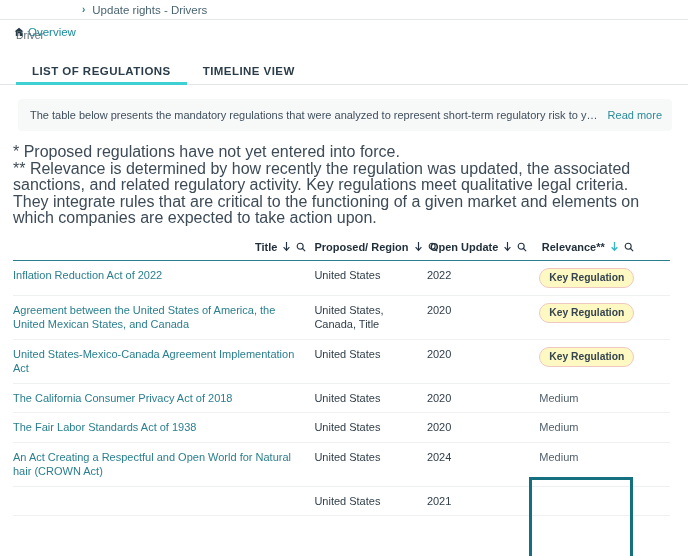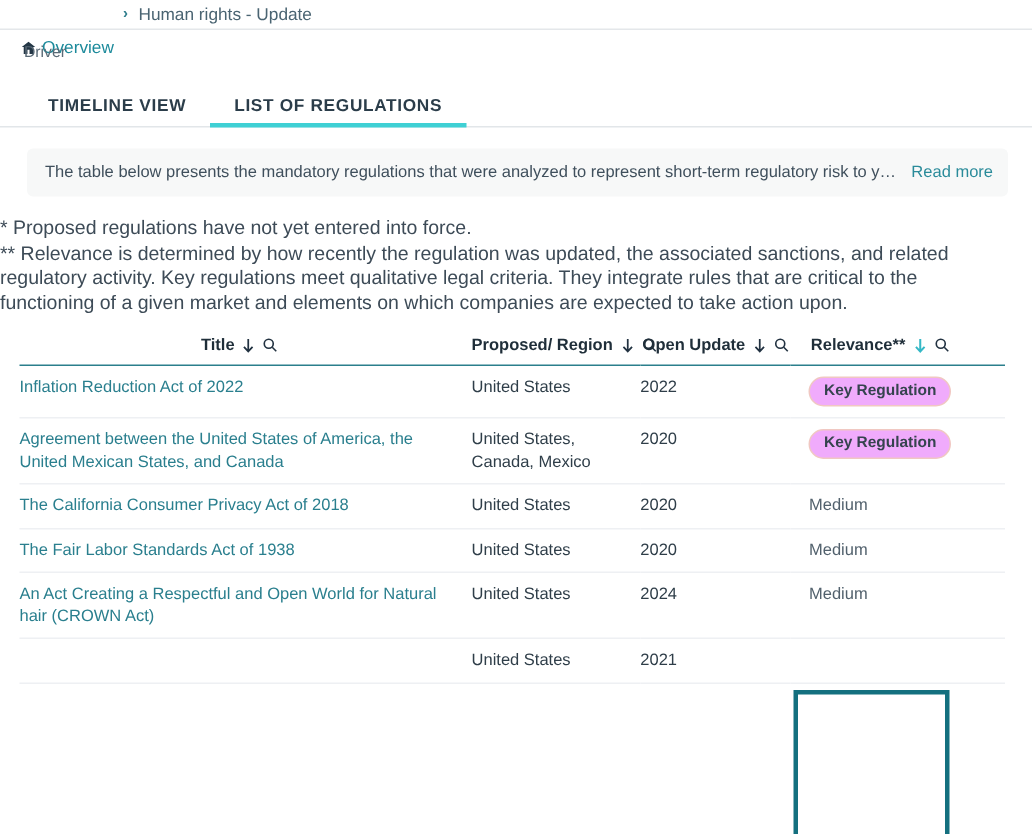--- a/index.html
+++ b/index.html
@@ -103,36 +103,36 @@
     color: #2a8b9a;
     cursor: pointer;
     white-space: nowrap;
     padding-left: 10px;
     text-decoration: none;
     text-align: right;
   }
 
   
   .notes {
-    margin: 13px 42px 0 0;
-    font-size: 13px;
+    margin: 13px 42px 0 13px;
+    font-size: 16px;
     line-height: 16.5px;
     color: #3d4b57;
   }
   .notes p { margin: 0; }
 
   
   .table-wrap {
     margin: 14px 0 0 0;
     padding: 0 18px 0 13px;
     position: relative;
   }
   table.reg { width: 100%; border-collapse: collapse; table-layout: fixed; }
   table.reg th {
-    text-align: center;
+    text-align: right;
     font-size: 11px;
     font-weight: 700;
     color: #1f2e39;
     padding: 0 0 7px 0;
     border-bottom: 1px solid #2b7f8c;
     vertical-align: bottom;
     white-space: nowrap;
   }
   table.reg th .hd { display: inline-flex; align-items: center; gap: 5px; }
   table.reg td {
@@ -152,21 +152,21 @@
 
   .reg-link { color: #2a7f8e; cursor: pointer; text-decoration: none; }
 
   .sort-icon { width: 9px; height: 11px; color: #223241; display: inline-block; }
   .sort-icon.active { color: #35b8c6; }
   .search-icon { width: 10px; height: 10px; color: #223241; display: inline-block; }
   .sort-icon svg, .search-icon svg { display: block; }
 
   .badge-key {
     display: inline-block;
-    background: #f0abfc;
+    background: #fef9c3;
     border: 1px solid #f0c8c2;
     border-radius: 11px;
     font-size: 10.3px;
     font-weight: 700;
     color: #35434e;
     padding: 3px 9px 4px 9px;
     line-height: 11px;
     white-space: nowrap;
   }
   .rel-plain { color: #52616d; font-size: 11px; }
@@ -189,30 +189,30 @@
 <div class="breadcrumb-bar">
   <a class="crumb-home">
     <span class="home-icon">
       <svg viewBox="0 0 16 16" width="10" height="10" fill="currentColor">
           <path d="M8 1.2 0.8 7h2.1v7.3h4V9.9h2.2v4.4h4V7h2.1z"></path>
         </svg>
     </span>
     <span>Overview</span>
   </a>
   <span class="crumb-sep">›</span>
-  <span class="crumb-current">Human rights - Update</span>
+  <span class="crumb-current">Update rights - Drivers</span>
 </div>
 
 <div class="page-head">
   <div class="eyebrow">Driver</div>
 </div>
 
 <div class="tabs">
+  <button class="tab active">LIST OF REGULATIONS</button>
   <button class="tab">TIMELINE VIEW</button>
-  <button class="tab active">LIST OF REGULATIONS</button>
 </div>
 
 <div class="banner">
   <div class="banner-text">The table below presents the mandatory regulations that were analyzed to represent short-term regulatory risk to your b...</div>
   <a class="read-more">Read more</a>
 </div>
 
 <div class="notes">
   <p>* Proposed regulations have not yet entered into force.</p>
   <p>** Relevance is determined by how recently the regulation was updated, the associated sanctions, and related regulatory activity. Key regulations meet qualitative legal criteria. They integrate rules that are critical to the functioning of a given market and elements on which companies are expected to take action upon.</p>
@@ -292,21 +292,28 @@
     <tbody id="table-body">
         <tr>
           <td class="col-title"><a class="reg-link">Inflation Reduction Act of 2022</a></td>
           <td class="col-country">United States</td>
           <td class="col-update">2022</td>
           <td class="col-rel"><span class="badge-key">Key Regulation</span></td>
           <td class="col-pad"></td>
         </tr>
         <tr>
           <td class="col-title"><a class="reg-link">Agreement between the United States of America, the United Mexican States, and Canada</a></td>
-          <td class="col-country">United States, Canada, Mexico</td>
+          <td class="col-country">United States, Canada, Title</td>
+          <td class="col-update">2020</td>
+          <td class="col-rel"><span class="badge-key">Key Regulation</span></td>
+          <td class="col-pad"></td>
+        </tr>
+        <tr>
+          <td class="col-title"><a class="reg-link">United States-Mexico-Canada Agreement Implementation Act</a></td>
+          <td class="col-country">United States</td>
           <td class="col-update">2020</td>
           <td class="col-rel"><span class="badge-key">Key Regulation</span></td>
           <td class="col-pad"></td>
         </tr>
         <tr>
           <td class="col-title"><a class="reg-link">The California Consumer Privacy Act of 2018</a></td>
           <td class="col-country">United States</td>
           <td class="col-update">2020</td>
           <td class="col-rel"><span class="rel-plain">Medium</span></td>
           <td class="col-pad"></td>

